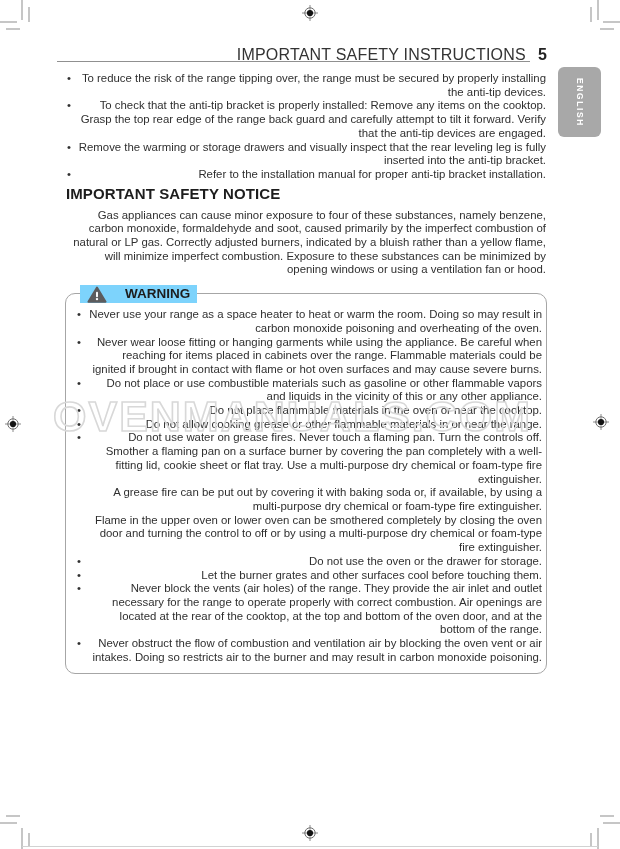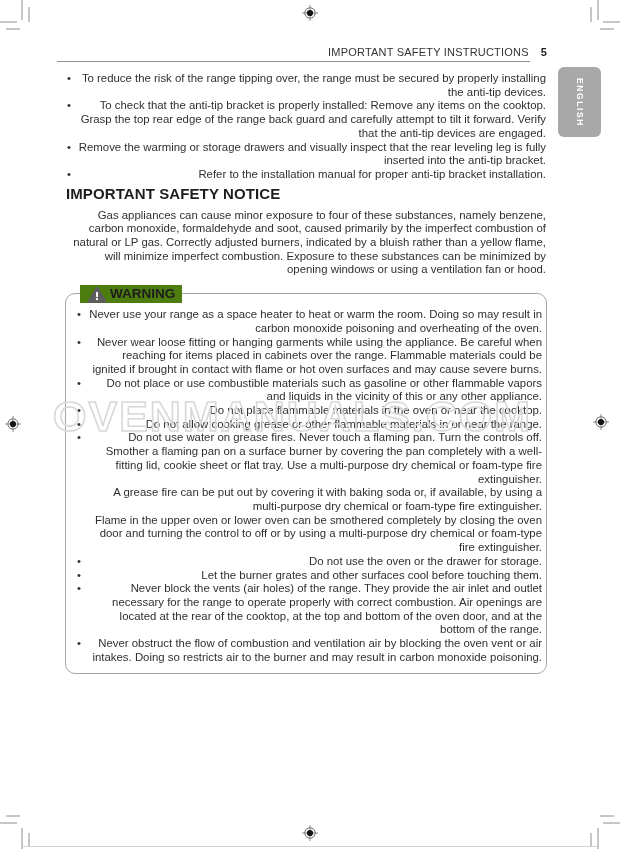--- a/index.html
+++ b/index.html
@@ -20,21 +20,21 @@
   .crop-line { position: absolute; background: #c6c6c6; }
   .edge-line { position: absolute; background: #d2d2d2; }
 
   .reg-mark { position: absolute; width: 16px; height: 16px; }
 
   
   .page-header {
     position: absolute;
     top: 46px; left: 57px; width: 490px;
     text-align: right;
-    font-size: 11px;
+    font-size: 16px;
     letter-spacing: .2px;
     color: #333;
     white-space: nowrap;
   }
   .page-header .page-num { font-weight: bold; margin-left: 12px; color: #222; }
   .header-rule {
     position: absolute;
     top: 61px; left: 57px; width: 473px; height: 1px;
     background: #909090;
   }
@@ -88,23 +88,23 @@
     margin-top: 16px;
     border: 1.5px solid #a6a6a6;
     border-radius: 10px;
     padding: 14px 4px 9px 10px;
     width: 482px;
     margin-left: -1px;
   }
   .warning-title {
     position: absolute;
     top: -9px; left: 14px;
-    background: #4d7c0f;
+    background: #7dd3fc;
     padding: 0 7px;
-    display: flex; align-items: center; gap: 3px;
+    display: flex; align-items: center; gap: 18px;
     font-size: 13.5px;
     font-weight: bold;
     color: #1d1d1d;
     line-height: 18px;
   }
   .warning-title svg { display: block; }
   .warning-list > li { padding-left: 10px; }
   .warning-list .para { }
 
   

